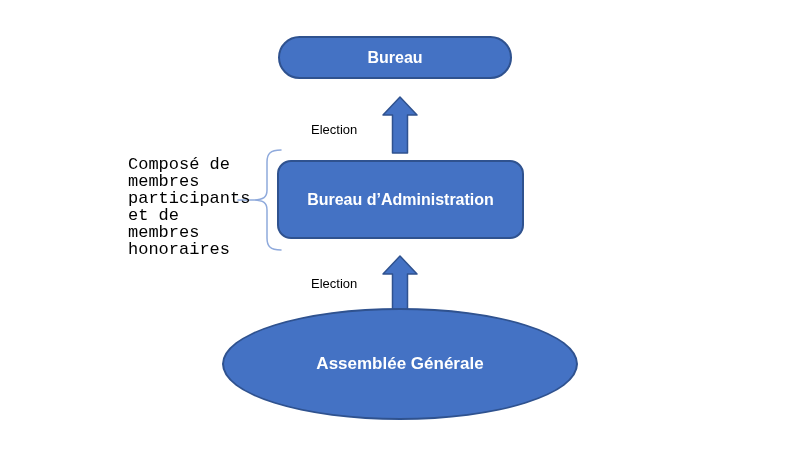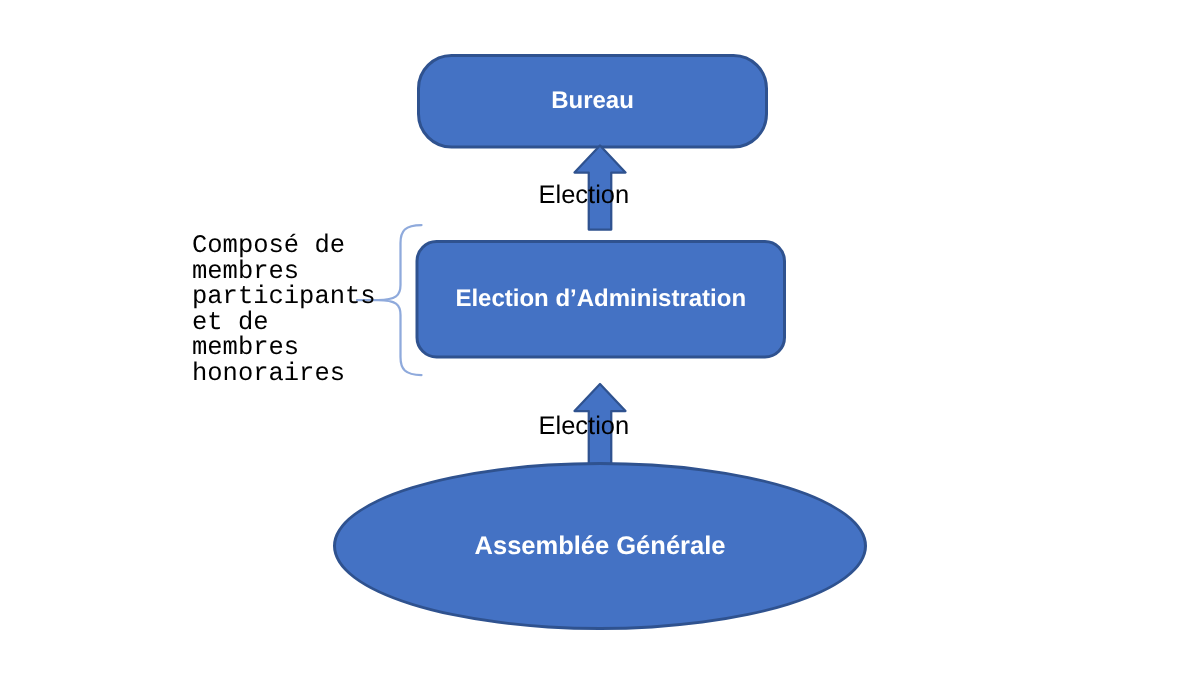--- a/index.html
+++ b/index.html
@@ -21,42 +21,41 @@
     justify-content: center;
     box-sizing: border-box;
     background: var(--shape-fill, #4472C4);
     border: 2px solid var(--shape-border, #2F528F);
     color: var(--shape-text, #ffffff);
     font-weight: bold;
     text-align: center;
   }
   .shape-stadium {
     left: 278px; top: 36px;
-    width: 234px; height: 63px;
+    width: 234px; height: 43px;
     border-radius: 23px;
     font-size: 16px;
   }
   .shape-rounded {
     left: 277px; top: 160px;
     width: 247px; height: 79px;
     border-radius: 14px;
     font-size: 16px;
   }
   .shape-ellipse {
     left: 222px; top: 308px;
     width: 356px; height: 112px;
     border-radius: 50%;
     font-size: 17px;
   }
   .edge-label {
     position: absolute;
     color: var(--label-text, #000000);
-    font-size: 17px;
+    font-size: 13px;
     line-height: 14px;
-    margin-left: 48px;
   }
   .edge-label-top    { left: 311px; top: 123px; }
   .edge-label-bottom { left: 311px; top: 277px; }
   .arrow { position: absolute; }
   .arrow-top    { left: 381px; top: 96px; }
   .arrow-bottom { left: 381px; top: 255px; }
   .arrow polygon {
     fill: var(--shape-fill, #4472C4);
     stroke: var(--shape-border, #2F528F);
     stroke-width: 1.5;
@@ -100,21 +99,21 @@
     <path d="M45,2 C34,2 31,6 31,14 L31,42 C31,49 28,52 16,52 C28,52 31,55 31,62 L31,90 C31,98 34,102 45,102 M2,52 L16,52"></path>
   </svg>
 
   <div class="annotation">Composé de
 membres
 participants et de
 membres
 honoraires</div>
 
   <div class="shape shape-rounded">
-    <span>Election d’Administration</span>
+    <span>Bureau d’Administration</span>
   </div>
 
   <svg class="arrow arrow-bottom" width="38" height="60" viewBox="0 0 38 60" aria-hidden="true">
     <polygon points="19,1 36,19 26.5,19 26.5,59 11.5,59 11.5,19 2,19"></polygon>
   </svg>
 
   <span class="edge-label edge-label-bottom">Election</span>
 
   <div class="shape shape-ellipse">
     <span>Assemblée Générale</span>

